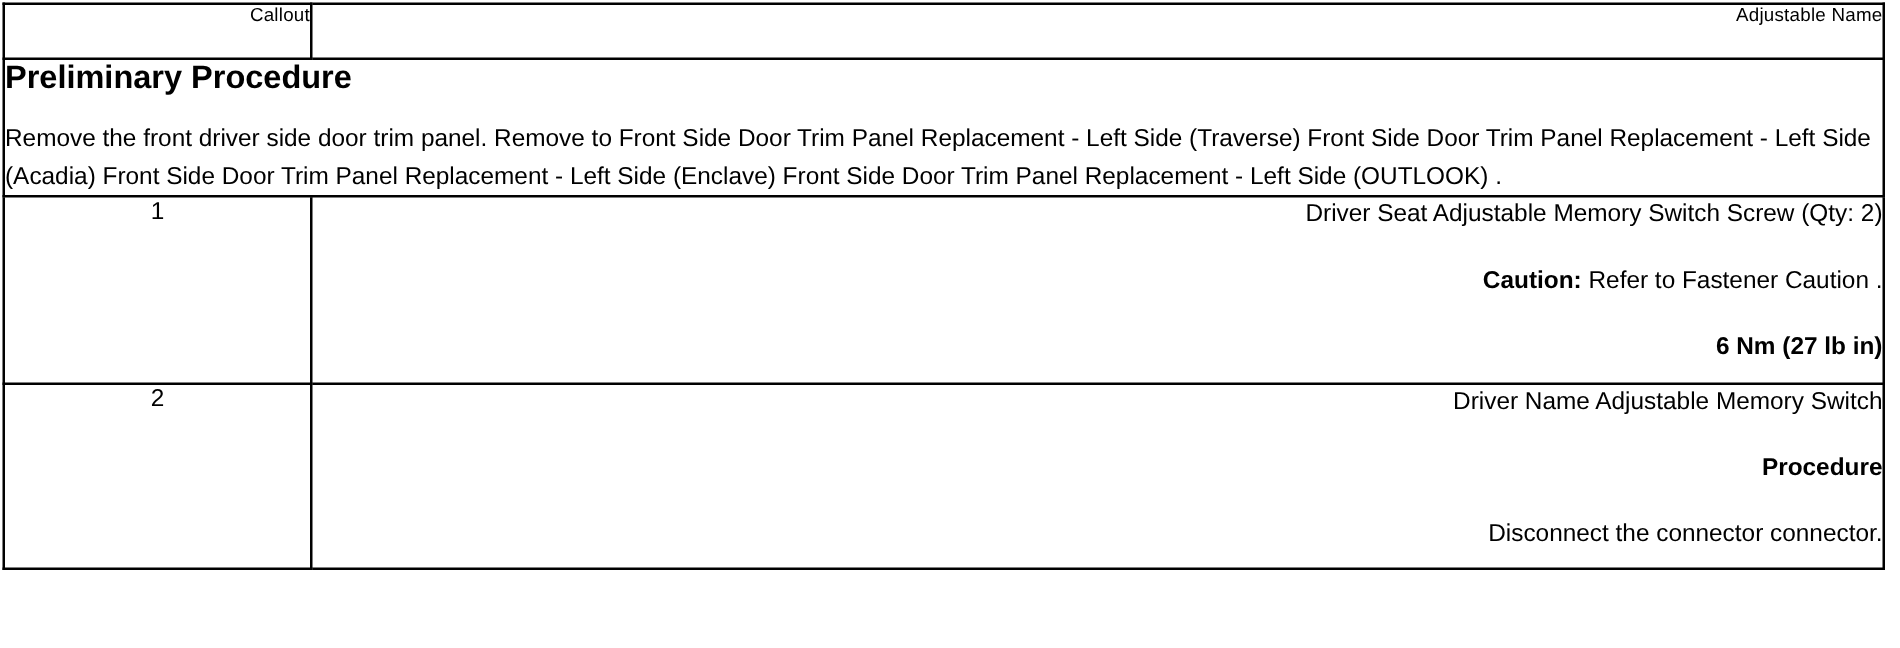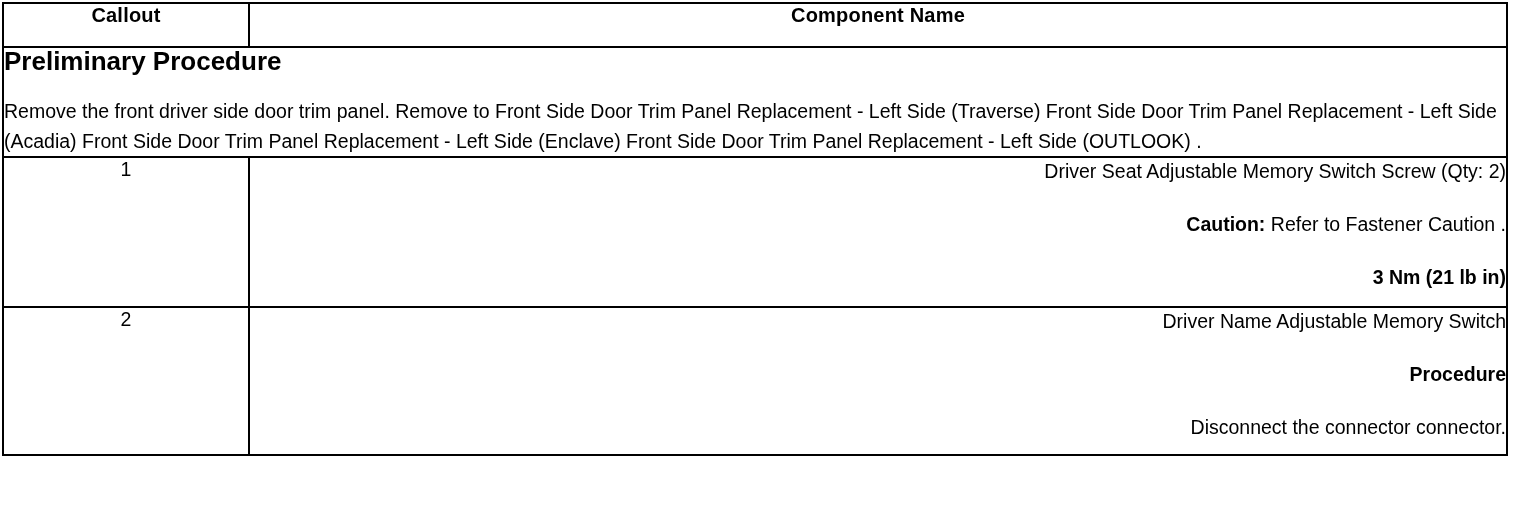--- a/index.html
+++ b/index.html
@@ -29,24 +29,24 @@
   #service-table th {
     border: 2px solid #000000;
     padding: 0;
     vertical-align: top;
     background: #ffffff;
   }
 
   
   .hdr {
     height: 42px;
-    text-align: center;
+    text-align: right;
     vertical-align: middle;
-    font-weight: bold;
-    font-size: 20px;
+    font-weight: normal;
+    font-size: 15px;
     letter-spacing: 0.2px;
   }
   .col-callout { width: 246px; }
 
   
   .prelim {
     padding: 8px 10px 10px 11px;
     font-size: 19.5px;
     line-height: 30px;
   }
@@ -91,37 +91,37 @@
 <body>
 
 <table id="service-table">
   <colgroup>
     <col class="col-callout">
     <col>
   </colgroup>
   <thead>
     <tr>
       <th class="hdr">Callout</th>
-      <th class="hdr">Component Name</th>
+      <th class="hdr">Adjustable Name</th>
     </tr>
   </thead>
   <tbody>
     <tr>
       <td class="prelim" colspan="2">
         <p class="prelim-title">Preliminary Procedure</p>
         <p class="prelim-body">Remove the front driver side door trim panel. Remove to Front Side Door Trim Panel Replacement - Left Side (Traverse) Front Side Door Trim Panel Replacement - Left Side (Acadia) Front Side Door Trim Panel Replacement - Left Side (Enclave) Front Side Door Trim Panel Replacement - Left Side (OUTLOOK) .</p>
       </td>
     </tr>
 
     <tr class="row1-h">
       <td class="callout-cell">1</td>
       <td class="comp-cell">
         <p class="comp-line">Driver Seat Adjustable Memory Switch Screw (Qty: 2)</p>
         <p class="comp-line"><span class="b">Caution:</span><span> Refer to Fastener Caution .</span></p>
-        <p class="comp-line b">3 Nm (21 lb in)</p>
+        <p class="comp-line b">6 Nm (27 lb in)</p>
       </td>
     </tr>
 
     <tr class="row2-h">
       <td class="callout-cell">2</td>
       <td class="comp-cell">
         <p class="comp-line">Driver Name Adjustable Memory Switch</p>
         <p class="comp-line b">Procedure</p>
         <p class="comp-line">Disconnect the connector connector.</p>
       </td>

